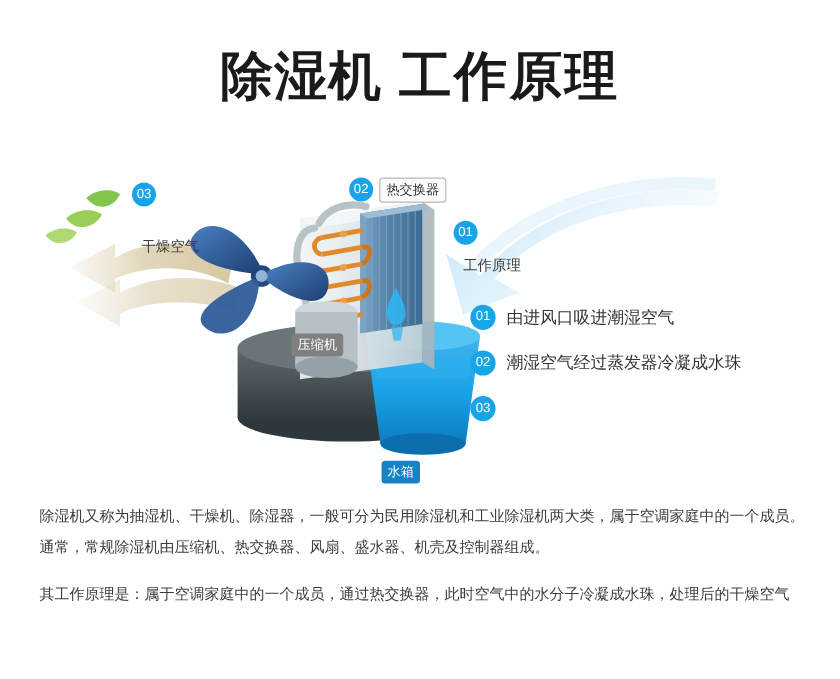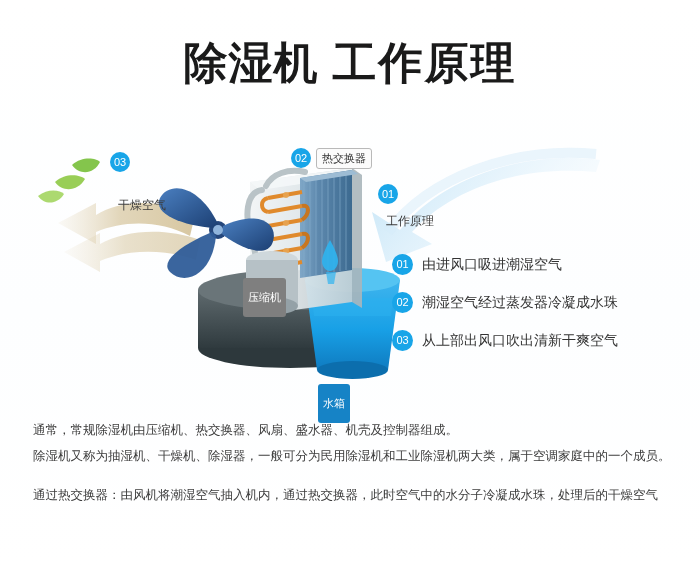--- a/index.html
+++ b/index.html
@@ -91,21 +91,21 @@
     padding: 2px 5px;
     white-space: nowrap;
     font-family: "Liberation Sans", "DejaVu Sans", sans-serif;
   }
   .part-label {
     position: absolute;
     font-size: 11px;
     color: #ffffff;
     background: #7f7f7f;
     border-radius: 3px;
-    padding: 12px 5px;
+    padding: 2px 5px;
     white-space: nowrap;
     font-family: Liberation Mono, monospace;
   }
   .part-label.blue {
     background: #1683c6;
   }
 
   
   .legend {
     position: absolute;
@@ -315,23 +315,22 @@
     <div class="legend-row">
       <div class="legend-badge">01</div>
       <div class="legend-text">由进风口吸进潮湿空气</div>
     </div>
     <div class="legend-row">
       <div class="legend-badge">02</div>
       <div class="legend-text">潮湿空气经过蒸发器冷凝成水珠</div>
     </div>
     <div class="legend-row">
       <div class="legend-badge">03</div>
-      <div class="legend-text">从上部出风口吹出清新干爽空气</div>
     </div>
   </div>
 
   <div class="body-copy">
+    <p>除湿机又称为抽湿机、干燥机、除湿器，一般可分为民用除湿机和工业除湿机两大类，属于空调家庭中的一个成员。</p>
     <p>通常，常规除湿机由压缩机、热交换器、风扇、盛水器、机壳及控制器组成。</p>
-    <p>除湿机又称为抽湿机、干燥机、除湿器，一般可分为民用除湿机和工业除湿机两大类，属于空调家庭中的一个成员。</p>
-    <p class="para-gap">通过热交换器：由风机将潮湿空气抽入机内，通过热交换器，此时空气中的水分子冷凝成水珠，处理后的干燥空气</p>
+    <p class="para-gap">其工作原理是：属于空调家庭中的一个成员，通过热交换器，此时空气中的水分子冷凝成水珠，处理后的干燥空气</p>
   </div>
 
 </div>
 
 </body></html>

